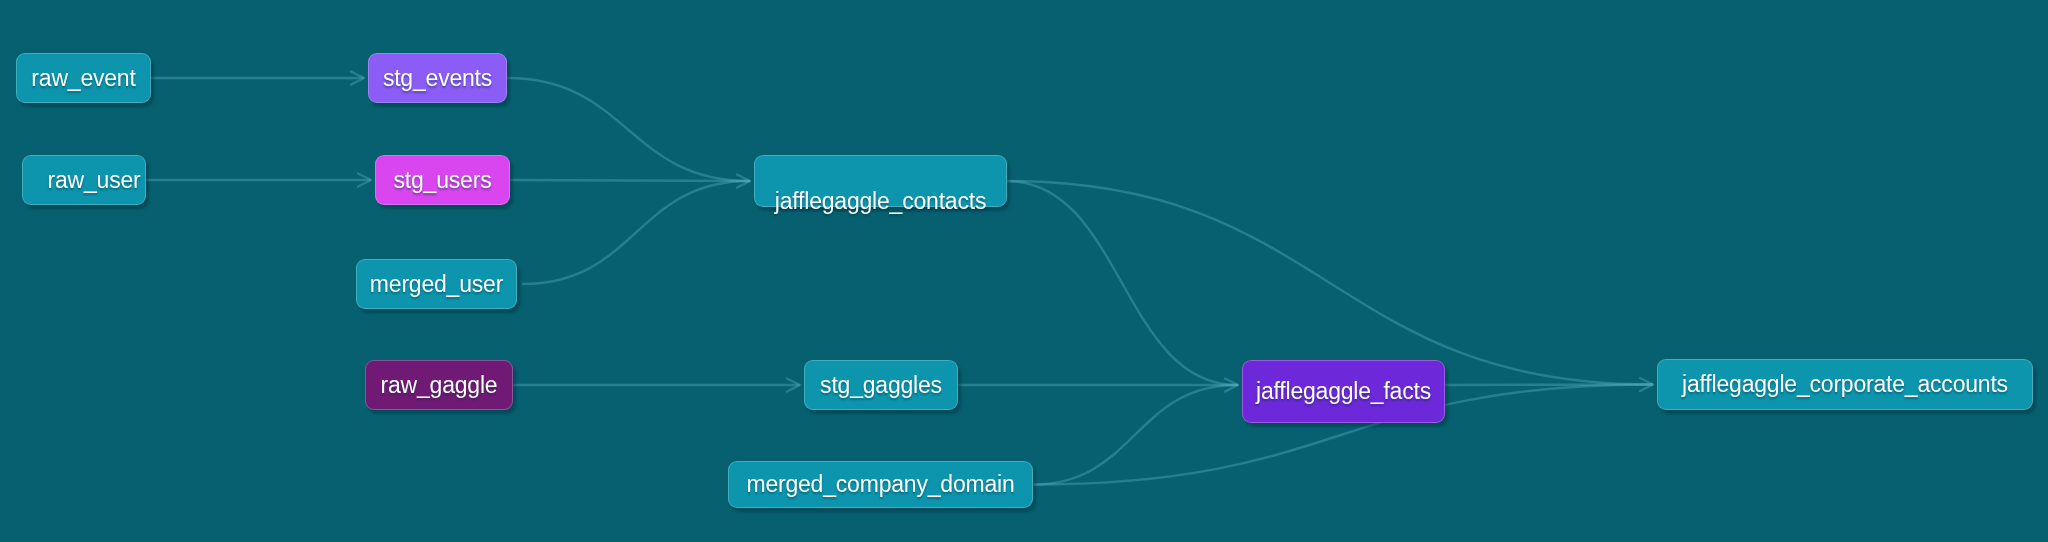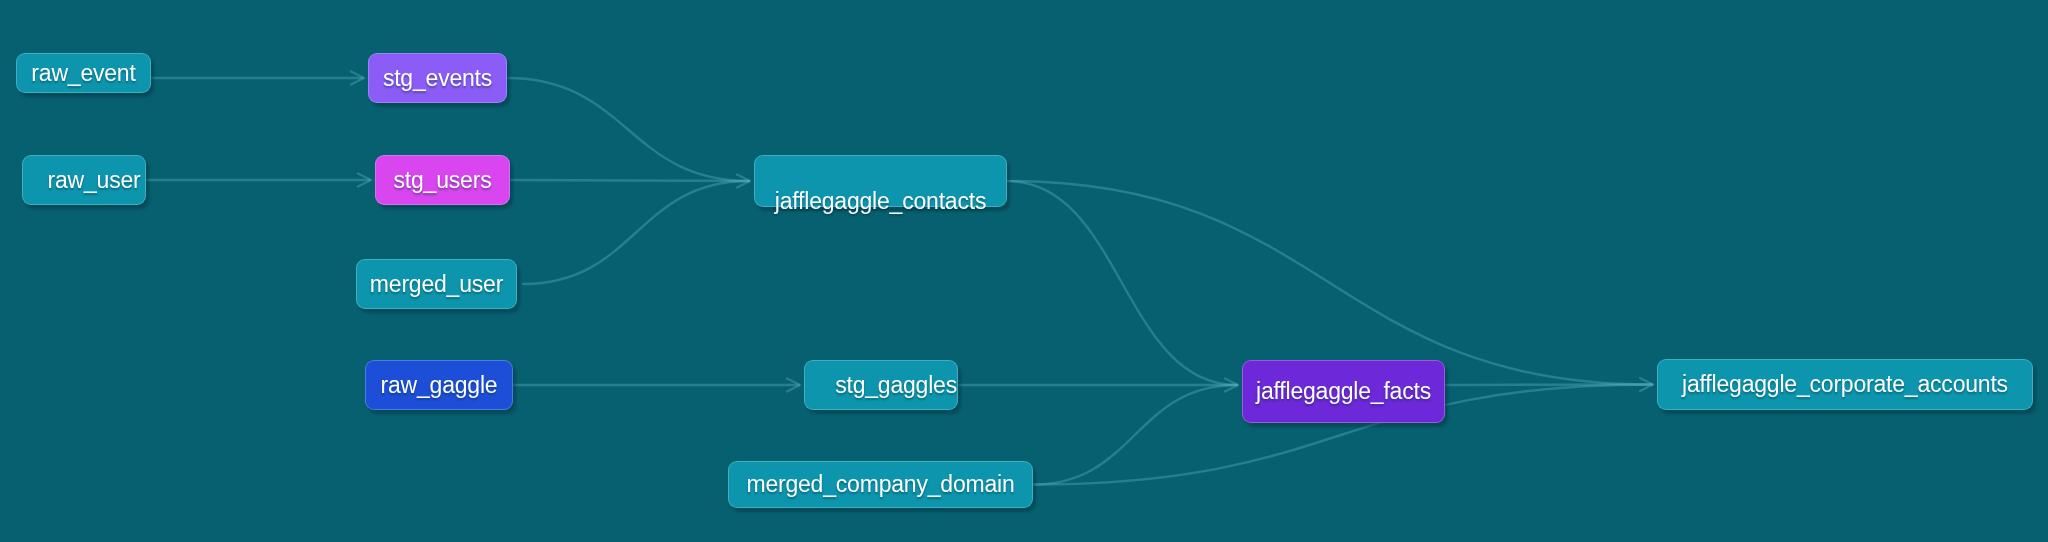--- a/index.html
+++ b/index.html
@@ -53,42 +53,42 @@
       <path d="M 1007 181 C 1329.5 181, 1329.5 384.5, 1652 384.5" fill="none" stroke="#57B3C4" stroke-opacity="0.38" stroke-width="2.4" stroke-linecap="round" stroke-linejoin="round"></path>
       <path d="M 1033 484.5 C 1342.5 484.5, 1342.5 384.5, 1652 384.5" fill="none" stroke="#57B3C4" stroke-opacity="0.38" stroke-width="2.4" stroke-linecap="round" stroke-linejoin="round"></path>
       <path d="M 351 71.5 L 364 78 L 351 84.5" fill="none" stroke="#57B3C4" stroke-opacity="0.38" stroke-width="2.4" stroke-linecap="round" stroke-linejoin="round"></path>
       <path d="M 358 173.5 L 371 180 L 358 186.5" fill="none" stroke="#57B3C4" stroke-opacity="0.38" stroke-width="2.4" stroke-linecap="round" stroke-linejoin="round"></path>
       <path d="M 737 174.5 L 750 181 L 737 187.5" fill="none" stroke="#57B3C4" stroke-opacity="0.38" stroke-width="2.4" stroke-linecap="round" stroke-linejoin="round"></path>
       <path d="M 787 378.5 L 800 385 L 787 391.5" fill="none" stroke="#57B3C4" stroke-opacity="0.38" stroke-width="2.4" stroke-linecap="round" stroke-linejoin="round"></path>
       <path d="M 1225 378.5 L 1238 385 L 1225 391.5" fill="none" stroke="#57B3C4" stroke-opacity="0.38" stroke-width="2.4" stroke-linecap="round" stroke-linejoin="round"></path>
       <path d="M 1640 378 L 1653 384.5 L 1640 391" fill="none" stroke="#57B3C4" stroke-opacity="0.38" stroke-width="2.4" stroke-linecap="round" stroke-linejoin="round"></path>
     </svg>
   <div>
-      <div class="node" style="left: 16px; top: 53px; width: 135px; height: 40px; background: rgb(13, 149, 173); border: 1.5px solid rgba(186, 232, 240, 0.3); box-shadow: rgba(3, 52, 62, 0.45) 3px 4px 3px;">
+      <div class="node" style="left: 16px; top: 53px; width: 135px; height: 50px; background: rgb(13, 149, 173); border: 1.5px solid rgba(186, 232, 240, 0.3); box-shadow: rgba(3, 52, 62, 0.45) 3px 4px 3px;">
         <span class="node-label" style="color: rgb(255, 255, 255); text-shadow: rgba(3, 52, 62, 0.45) 0px 2px 2px;">raw_event</span>
       </div>
       <div class="node" style="left: 368px; top: 53px; width: 139px; height: 50px; background: #8b5cf6; border: 1.5px solid rgba(186, 232, 240, 0.3); box-shadow: rgba(3, 52, 62, 0.45) 3px 4px 3px;">
         <span class="node-label" style="color: rgb(255, 255, 255); text-shadow: rgba(3, 52, 62, 0.45) 0px 2px 2px;">stg_events</span>
       </div>
       <div class="node" style="left: 22px; top: 155px; width: 124px; height: 50px; background: rgb(13, 149, 173); border: 1.5px solid rgba(186, 232, 240, 0.3); box-shadow: rgba(3, 52, 62, 0.45) 3px 4px 3px; padding-left: 20px;">
         <span class="node-label" style="color: rgb(255, 255, 255); text-shadow: rgba(3, 52, 62, 0.45) 0px 2px 2px;">raw_user</span>
       </div>
       <div class="node" style="left: 375px; top: 155px; width: 135px; height: 50px; background: #d946ef; border: 1.5px solid rgba(186, 232, 240, 0.3); box-shadow: rgba(3, 52, 62, 0.45) 3px 4px 3px;">
         <span class="node-label" style="color: rgb(255, 255, 255); text-shadow: rgba(3, 52, 62, 0.45) 0px 2px 2px;">stg_users</span>
       </div>
       <div class="node" style="left: 754px; top: 155px; width: 253px; height: 52px; background: rgb(13, 149, 173); border: 1.5px solid rgba(186, 232, 240, 0.3); box-shadow: rgba(3, 52, 62, 0.45) 3px 4px 3px;">
         <span class="node-label" style="color: #ffffff; text-shadow: rgba(3, 52, 62, 0.45) 0px 2px 2px; margin-top: 40px;">jafflegaggle_contacts</span>
       </div>
       <div class="node" style="left: 356px; top: 259px; width: 161px; height: 50px; background: rgb(13, 149, 173); border: 1.5px solid rgba(186, 232, 240, 0.3); box-shadow: rgba(3, 52, 62, 0.45) 3px 4px 3px;">
         <span class="node-label" style="color: rgb(255, 255, 255); text-shadow: rgba(3, 52, 62, 0.45) 0px 2px 2px;">merged_user</span>
       </div>
-      <div class="node" style="left: 365px; top: 360px; width: 148px; height: 50px; background: #1d4ed8; border: 1.5px solid rgba(186, 232, 240, 0.3); box-shadow: rgba(3, 52, 62, 0.45) 3px 4px 3px;">
+      <div class="node" style="left: 365px; top: 360px; width: 148px; height: 50px; background: #701a75; border: 1.5px solid rgba(186, 232, 240, 0.3); box-shadow: rgba(3, 52, 62, 0.45) 3px 4px 3px;">
         <span class="node-label" style="color: rgb(255, 255, 255); text-shadow: rgba(3, 52, 62, 0.45) 0px 2px 2px;">raw_gaggle</span>
       </div>
-      <div class="node" style="left: 804px; top: 360px; width: 154px; height: 50px; background: rgb(13, 149, 173); border: 1.5px solid rgba(186, 232, 240, 0.3); box-shadow: rgba(3, 52, 62, 0.45) 3px 4px 3px; justify-content: flex-end;">
+      <div class="node" style="left: 804px; top: 360px; width: 154px; height: 50px; background: rgb(13, 149, 173); border: 1.5px solid rgba(186, 232, 240, 0.3); box-shadow: rgba(3, 52, 62, 0.45) 3px 4px 3px;">
         <span class="node-label" style="color: rgb(255, 255, 255); text-shadow: rgba(3, 52, 62, 0.45) 0px 2px 2px;">stg_gaggles</span>
       </div>
       <div class="node" style="left: 1242px; top: 360px; width: 203px; height: 63px; background: #6d28d9; border: 1.5px solid rgba(235, 190, 220, 0.35); box-shadow: rgba(3, 52, 62, 0.45) 3px 4px 3px;">
         <span class="node-label" style="color: rgb(255, 255, 255); text-shadow: rgba(3, 52, 62, 0.45) 0px 2px 2px;">jafflegaggle_facts</span>
       </div>
       <div class="node" style="left: 1657px; top: 359px; width: 376px; height: 51px; background: rgb(13, 149, 173); border: 1.5px solid rgba(186, 232, 240, 0.3); box-shadow: rgba(3, 52, 62, 0.45) 3px 4px 3px;">
         <span class="node-label" style="color: rgb(255, 255, 255); text-shadow: rgba(3, 52, 62, 0.45) 0px 2px 2px;">jafflegaggle_corporate_accounts</span>
       </div>
       <div class="node" style="left: 728px; top: 461px; width: 305px; height: 47px; background: rgb(13, 149, 173); border: 1.5px solid rgba(186, 232, 240, 0.3); box-shadow: rgba(3, 52, 62, 0.45) 3px 4px 3px;">
         <span class="node-label" style="color: rgb(255, 255, 255); text-shadow: rgba(3, 52, 62, 0.45) 0px 2px 2px;">merged_company_domain</span>

